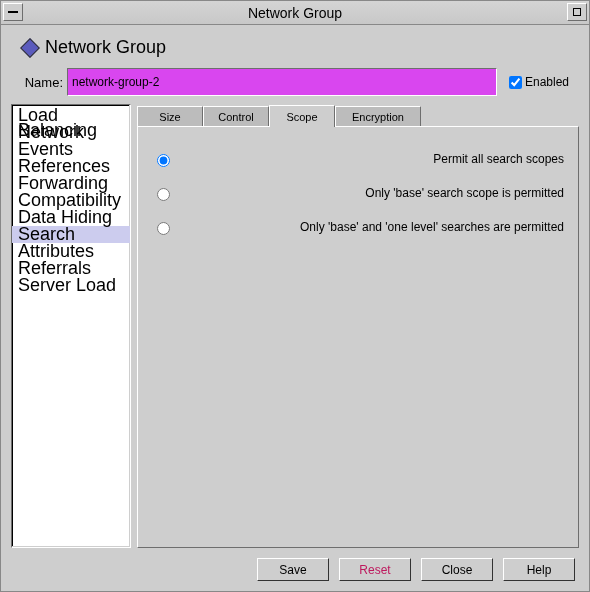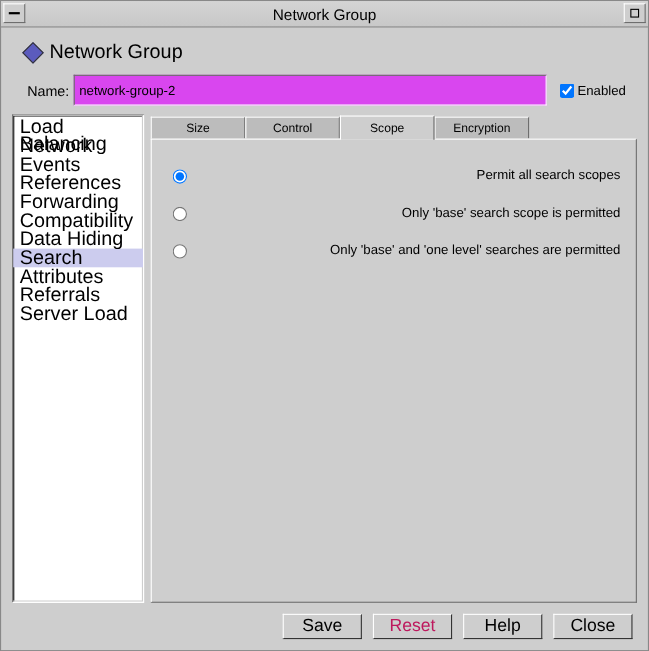--- a/index.html
+++ b/index.html
@@ -96,21 +96,21 @@
   }
   .catlist div.selected { background:#ccccee; }
   .rightpane {
     flex:1; display:flex; flex-direction:column;
   }
   .tabs {
     display:flex; height:22px; align-items:flex-end;
   }
   .tab {
     height:20px; padding:0;
-    width:86px;
+    width:66px;
     text-align:center; line-height:20px;
     background:#bcbcbc;
     border-top:1px solid #fff; border-left:1px solid #fff;
     border-right:1px solid #6e6e6e;
     font-size:11px; cursor:default;
     position:relative;
   }
   .tab.active {
     background:#cecece; height:22px; line-height:22px;
     border-bottom: none;
@@ -133,21 +133,21 @@
   .radio-row input { margin-right:6px; }
   .footer {
     display:flex; justify-content:flex-end; gap:10px;
     padding: 6px 14px 10px 14px;
   }
   .btn {
     width:72px; height:23px;
     background:#cecece;
     border-top:1px solid #fff; border-left:1px solid #fff;
     border-right:1px solid #333; border-bottom:1px solid #333;
-    font-size:16px; font-family:inherit;
+    font-size:12px; font-family:inherit;
     cursor:default;
   }
   .btn:disabled { color:#be185d; }
 </style>
 </head>
 <body>
 
 <div class="window">
   <div class="titlebar">
     <div class="titlebar-sysmenu">
@@ -209,17 +209,17 @@
             <input type="radio" name="scope" style="">
             <span>Only 'base' and 'one level' searches are permitted</span>
           </div>
         </div>
       </div>
     </div>
 
     <div class="footer">
       <button class="btn">Save</button>
       <button class="btn" disabled="">Reset</button>
+      <button class="btn">Close</button>
       <button class="btn">Help</button>
-      <button class="btn">Close</button>
     </div>
   </div>
 </div>
 
 </body></html>

